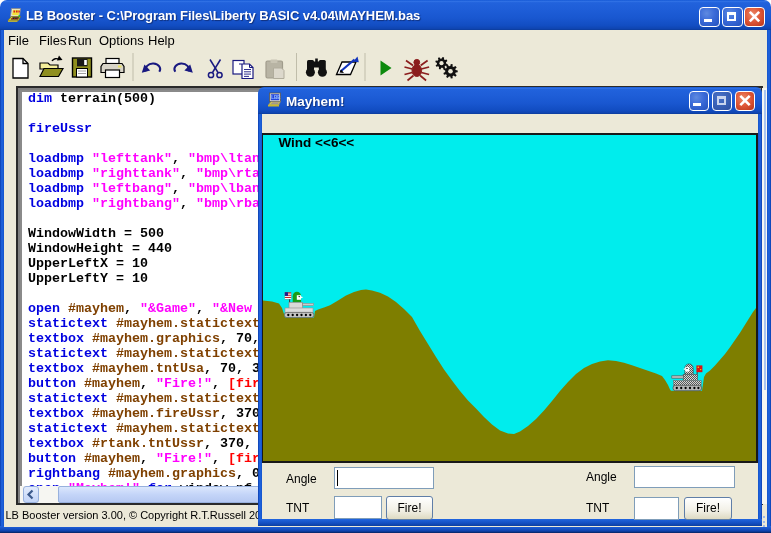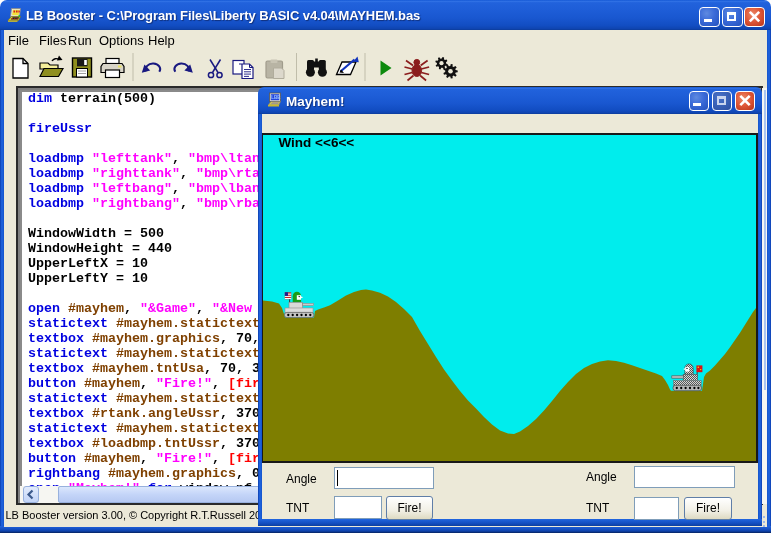--- a/index.html
+++ b/index.html
@@ -169,23 +169,23 @@
 UpperLeftX = 10
 UpperLeftY = 10
 
 <span class="ed-k">open</span> <span class="ed-i">#mayhem</span>, <span class="ed-s">"&amp;Game"</span>, <span class="ed-s">"&amp;New Game"</span>, [newGame]
 <span class="ed-k">statictext</span> <span class="ed-i">#mayhem.statictext1</span>, <span class="ed-s">"Angle"</span>, 30
 <span class="ed-k">textbox</span> <span class="ed-i">#mayhem.graphics</span>, 70, 335, 60, 25
 <span class="ed-k">statictext</span> <span class="ed-i">#mayhem.statictext3</span>, <span class="ed-s">"TNT"</span>, 30,
 <span class="ed-k">textbox</span> <span class="ed-i">#mayhem.tntUsa</span>, 70, 365, 60, 25
 <span class="ed-k">button</span> <span class="ed-i">#mayhem</span>, <span class="ed-s">"Fire!"</span>, <span class="ed-l">[fireUsa]</span>, UL, 150
 <span class="ed-k">statictext</span> <span class="ed-i">#mayhem.statictext2</span>, <span class="ed-s">"Angle"</span>, 33
-<span class="ed-k">textbox</span> <span class="ed-i">#rtank.angleUssr</span>, 370, 335, 60, 2
+<span class="ed-k">textbox</span> <span class="ed-i">#mayhem.fireUssr</span>, 370, 335, 60, 2
 <span class="ed-k">statictext</span> <span class="ed-i">#mayhem.statictext4</span>, <span class="ed-s">"TNT"</span>, 330
-<span class="ed-k">textbox</span> <span class="ed-i">#loadbmp.tntUssr</span>, 370, 365, 60, 25
+<span class="ed-k">textbox</span> <span class="ed-i">#rtank.tntUssr</span>, 370, 365, 60, 25
 <span class="ed-k">button</span> <span class="ed-i">#mayhem</span>, <span class="ed-s">"Fire!"</span>, <span class="ed-l">[fireUssr]</span>, UL, 450
 <span class="ed-k">rightbang</span> <span class="ed-i">#mayhem.graphics</span>, 0, 0, 500,
 <span class="ed-k">open</span> <span class="ed-s">"Mayhem!"</span> <span class="ed-k">for</span> window_nf <span class="ed-k">as</span> <span class="ed-i">#mayhem</span></pre>
     </div>
 
     <div class="abs" style="left:2px;bottom:0.5px;width:741px;height:17px;background:#f6f6f2;">
       <div class="abs" style="left:3px;top:0;width:16px;height:17px;background:linear-gradient(180deg,#e3ecfd,#c2d4f7);border:1px solid #98b1dd;border-radius:3px;box-sizing:border-box;"></div>
       <svg class="abs" style="left:3px;top:0;" width="16" height="17" viewBox="0 0 16 17">
           <path d="M9.5 4.5 L5.5 8.5 L9.5 12.5" stroke="#3c5a8c" stroke-width="2.2" fill="none"></path>
         </svg>

